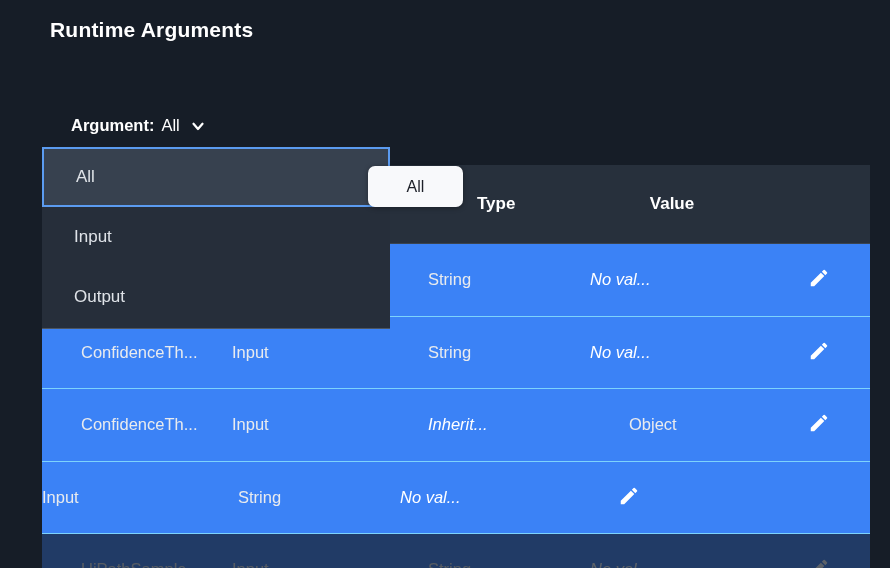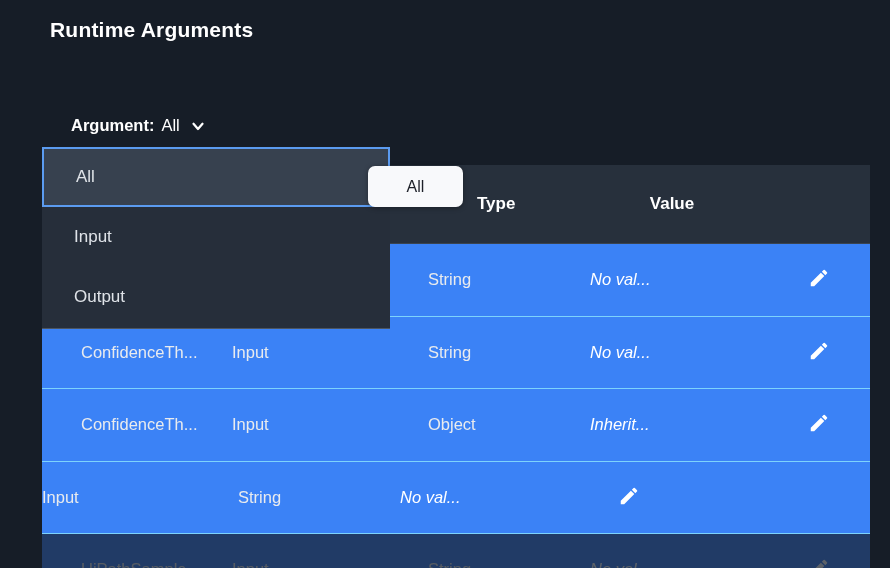--- a/index.html
+++ b/index.html
@@ -200,24 +200,24 @@
             <path d="M3 17.25V21h3.75L17.81 9.94l-3.75-3.75L3 17.25zM20.71 7.04a1 1 0 0 0 0-1.41l-2.34-2.34a1 1 0 0 0-1.41 0l-1.83 1.83 3.75 3.75 1.83-1.83z"></path>
           </svg>
         </span>
       </button>
     </div>
   </div>
 
   <div class="trow">
     <div class="cell c-name">ConfidenceTh...</div>
     <div class="cell c-dir">Input</div>
+    <div class="cell c-value">
+      <span class="val-text">Inherit...</span>
+    </div>
     <div class="cell c-type">Object</div>
-    <div class="cell c-value">
-      <span class="val-text">Inherit...</span>
-    </div>
     <div class="cell c-act">
       <button class="pencil-btn">
         <span>
           <svg width="22" height="22" viewBox="0 0 24 24" fill="#ffffff" aria-hidden="true">
             <path d="M3 17.25V21h3.75L17.81 9.94l-3.75-3.75L3 17.25zM20.71 7.04a1 1 0 0 0 0-1.41l-2.34-2.34a1 1 0 0 0-1.41 0l-1.83 1.83 3.75 3.75 1.83-1.83z"></path>
           </svg>
         </span>
       </button>
     </div>
   </div>

